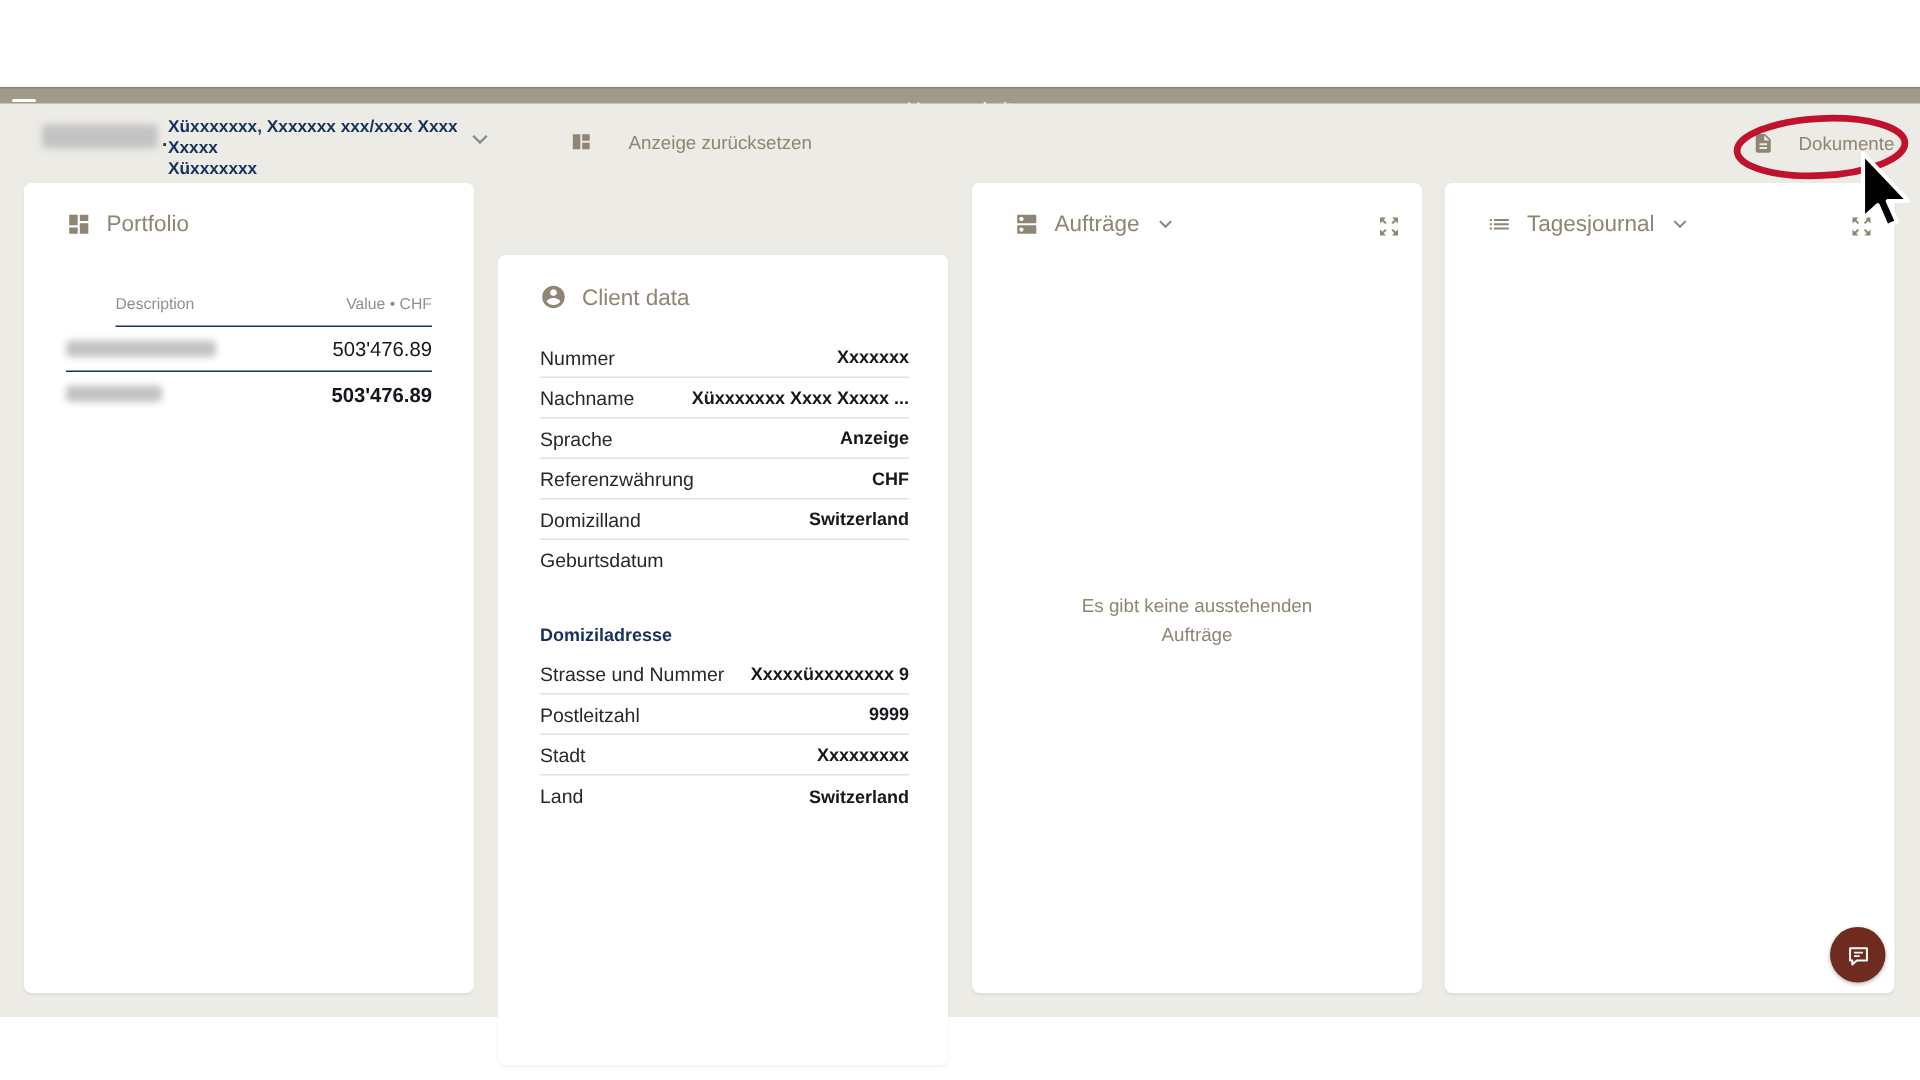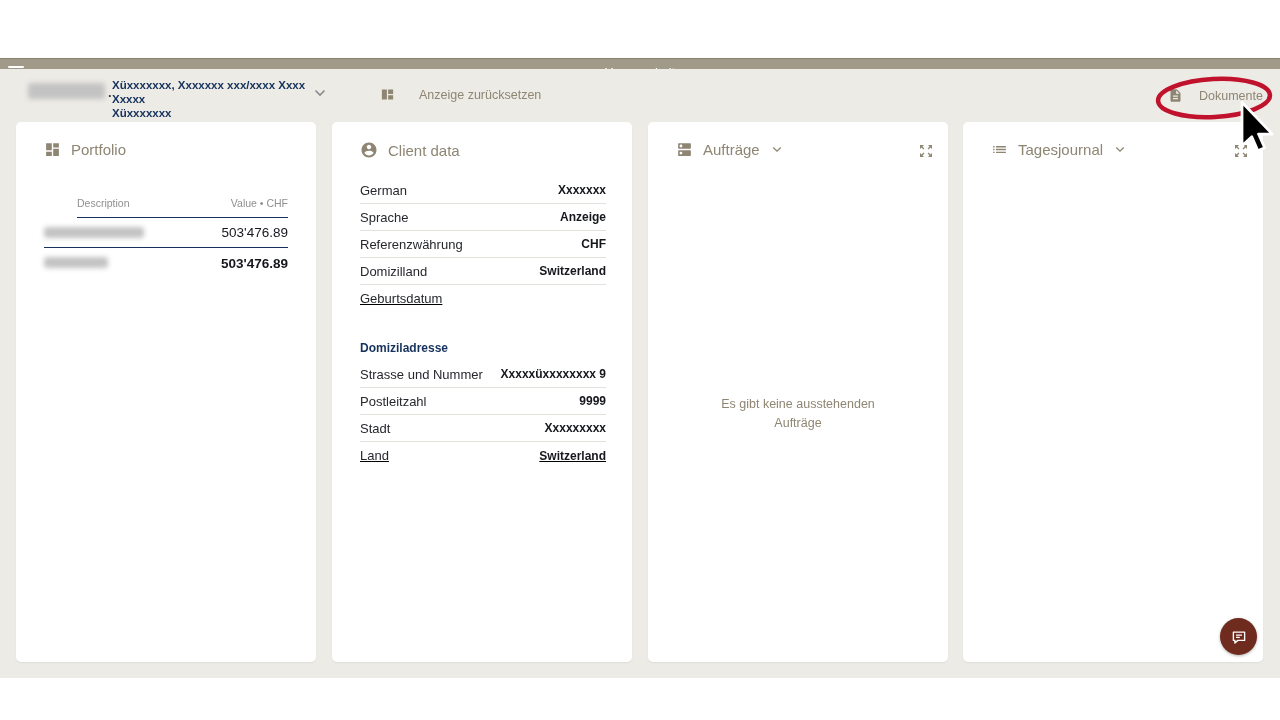--- a/index.html
+++ b/index.html
@@ -26,40 +26,40 @@
   .blob-client{position:absolute;left:28px;top:14px;width:77px;height:16px;}
   .client-dot{position:absolute;left:108px;top:16px;font-size:13px;font-weight:bold;color:#333;}
   .client-name{position:absolute;left:112px;top:9px;width:200px;text-align:left;color:var(--navy);font-weight:bold;font-size:11.5px;line-height:14px;cursor:pointer;}
   .client-chevron{position:absolute;left:314px;top:20px;}
   .reset-btn{position:absolute;left:380px;top:18px;display:flex;align-items:center;gap:24px;color:var(--taupe);font-size:12.5px;cursor:pointer;}
   .docs-btn{position:absolute;left:1168px;top:18px;display:flex;align-items:center;gap:16px;color:var(--taupe);font-size:12.5px;cursor:pointer;}
 
   
   .panel{position:absolute;top:122px;width:300px;height:540px;background:var(--panel);border-radius:5px;box-shadow:0 1px 2px rgba(0,0,0,0.06);}
   .panel-portfolio{left:16px;}
-  .panel-clientdata{left:332px;}
+  .panel-clientdata{left:332px;margin-top:48px;}
   .panel-auftraege{left:648px;}
   .panel-tagesjournal{left:963px;}
   .panel-head{position:absolute;left:28px;top:19px;display:flex;align-items:center;gap:10px;color:var(--taupe);font-size:15px;}
   .panel-head .chev{margin-left:2px;}
   .expand-btn{position:absolute;right:14px;top:21px;width:16px;height:16px;cursor:pointer;}
 
   
   .pf-table{position:absolute;left:28px;top:75px;width:244px;}
   .pf-header{display:flex;justify-content:space-between;color:var(--gray-head);font-size:10.5px;padding-bottom:8px;border-bottom:1px solid var(--navy);margin-left:33px;}
   .pf-row{position:relative;height:30px;display:flex;align-items:center;justify-content:flex-end;font-size:13.5px;color:#15171c;border-bottom:1px solid var(--navy);}
   .pf-row.total{border-bottom:none;font-weight:bold;}
   .blob-row1{position:absolute;left:0;top:9px;width:100px;height:11px;}
   .blob-row2{position:absolute;left:0;top:9px;width:64px;height:11px;}
 
   
   .cd-body{position:absolute;left:28px;top:55px;width:246px;}
   .cd-section-title{color:var(--navy);font-weight:bold;font-size:12px;padding:10px 0 6px;}
   .cd-row{display:flex;justify-content:space-between;align-items:center;height:27px;border-bottom:1px solid var(--line-light);}
-  .cd-row.no-line{border-bottom:none;text-decoration:underline;}
+  .cd-row.no-line{border-bottom:none;}
   .cd-label{font-size:13px;color:#26282d;}
   .cd-value{font-size:12px;font-weight:bold;color:#15171c;}
   .cd-gap{height:19px;}
 
   
   .empty-msg{position:absolute;left:50px;top:273px;width:200px;text-align:center;color:var(--taupe);font-size:12.5px;line-height:19px;}
 
   
   .fab{position:absolute;left:1220px;top:618px;width:37px;height:37px;border-radius:50%;background:var(--maroon);display:flex;align-items:center;justify-content:center;cursor:pointer;box-shadow:0 1px 3px rgba(0,0,0,0.3);}
 
@@ -135,22 +135,26 @@
 
   <div class="panel panel-clientdata">
     <div class="panel-head">
       <svg class="icon" width="18" height="18" viewBox="0 0 24 24">
           <path fill="#8e8573" d="M12 2C6.48 2 2 6.48 2 12s4.48 10 10 10 10-4.48 10-10S17.52 2 12 2zm0 3c1.66 0 3 1.34 3 3s-1.34 3-3 3-3-1.34-3-3 1.34-3 3-3zm0 14.2c-2.5 0-4.71-1.28-6-3.22.03-1.99 4-3.08 6-3.08 1.99 0 5.97 1.09 6 3.08-1.29 1.94-3.5 3.22-6 3.22z"></path>
         </svg>
       <span>Client data</span>
     </div>
     <div class="cd-body">
       <div class="cd-row">
-        <span class="cd-label">German</span>
+        <span class="cd-label">Nummer</span>
         <span class="cd-value">Xxxxxxx</span>
+      </div>
+      <div class="cd-row">
+        <span class="cd-label">Nachname</span>
+        <span class="cd-value">Xüxxxxxxx Xxxx Xxxxx ...</span>
       </div>
       <div class="cd-row">
         <span class="cd-label">Sprache</span>
         <span class="cd-value">Anzeige</span>
       </div>
       <div class="cd-row">
         <span class="cd-label">Referenzwährung</span>
         <span class="cd-value">CHF</span>
       </div>
       <div class="cd-row">

